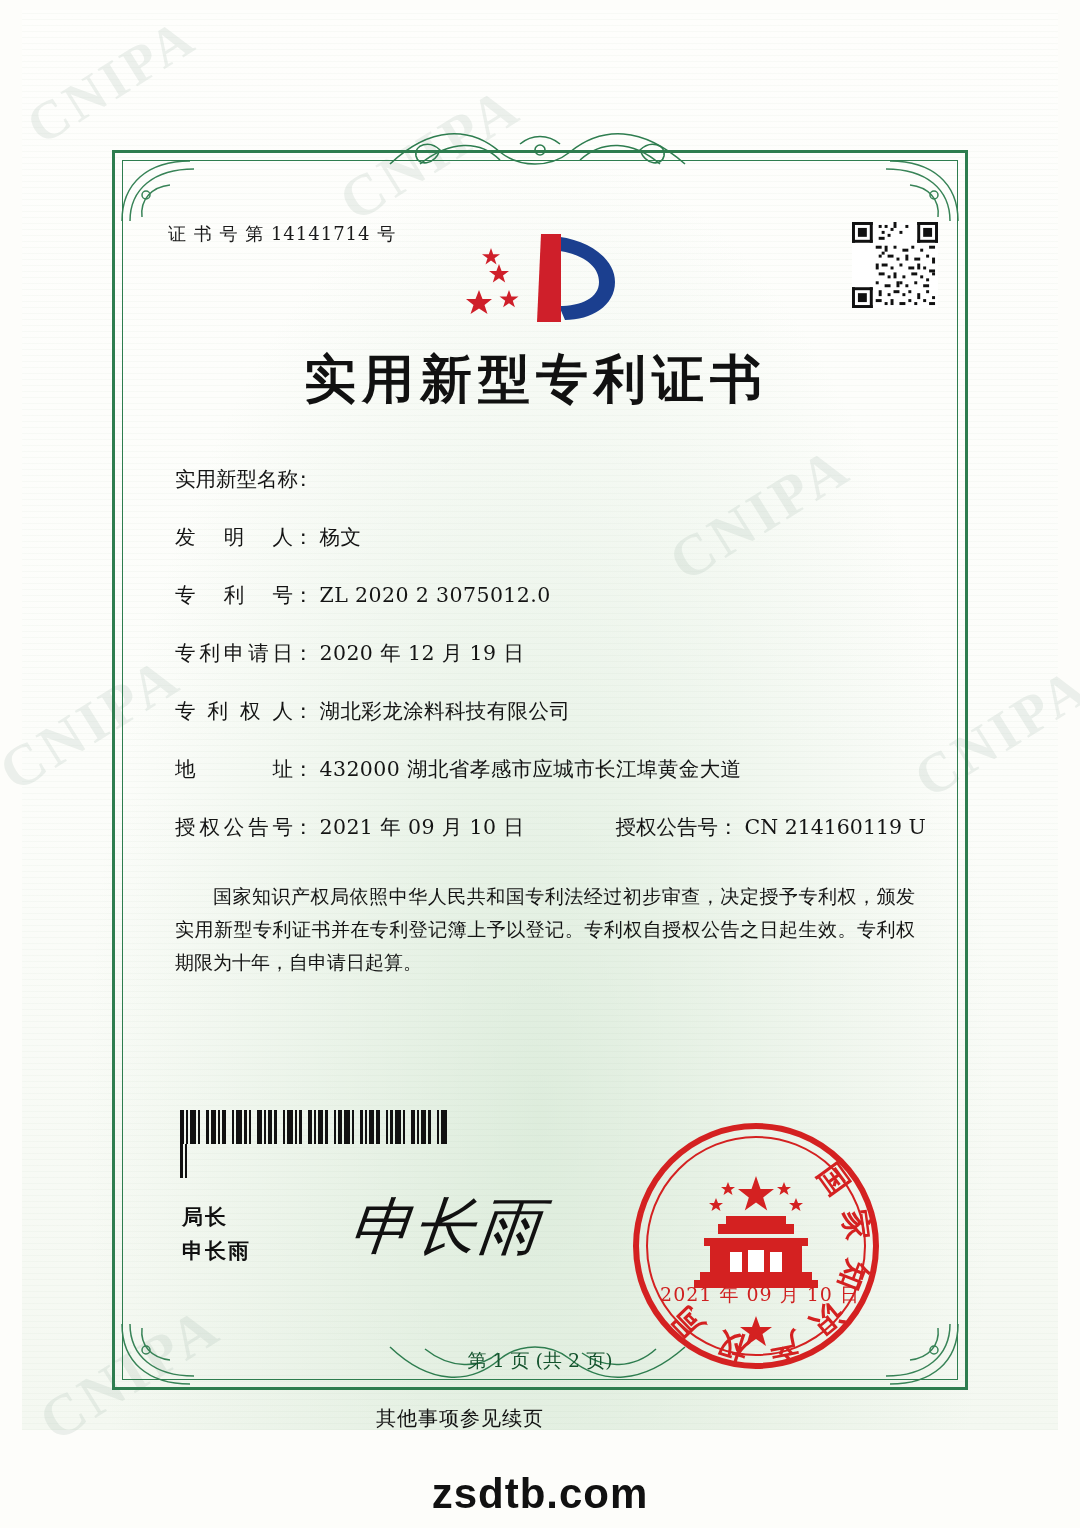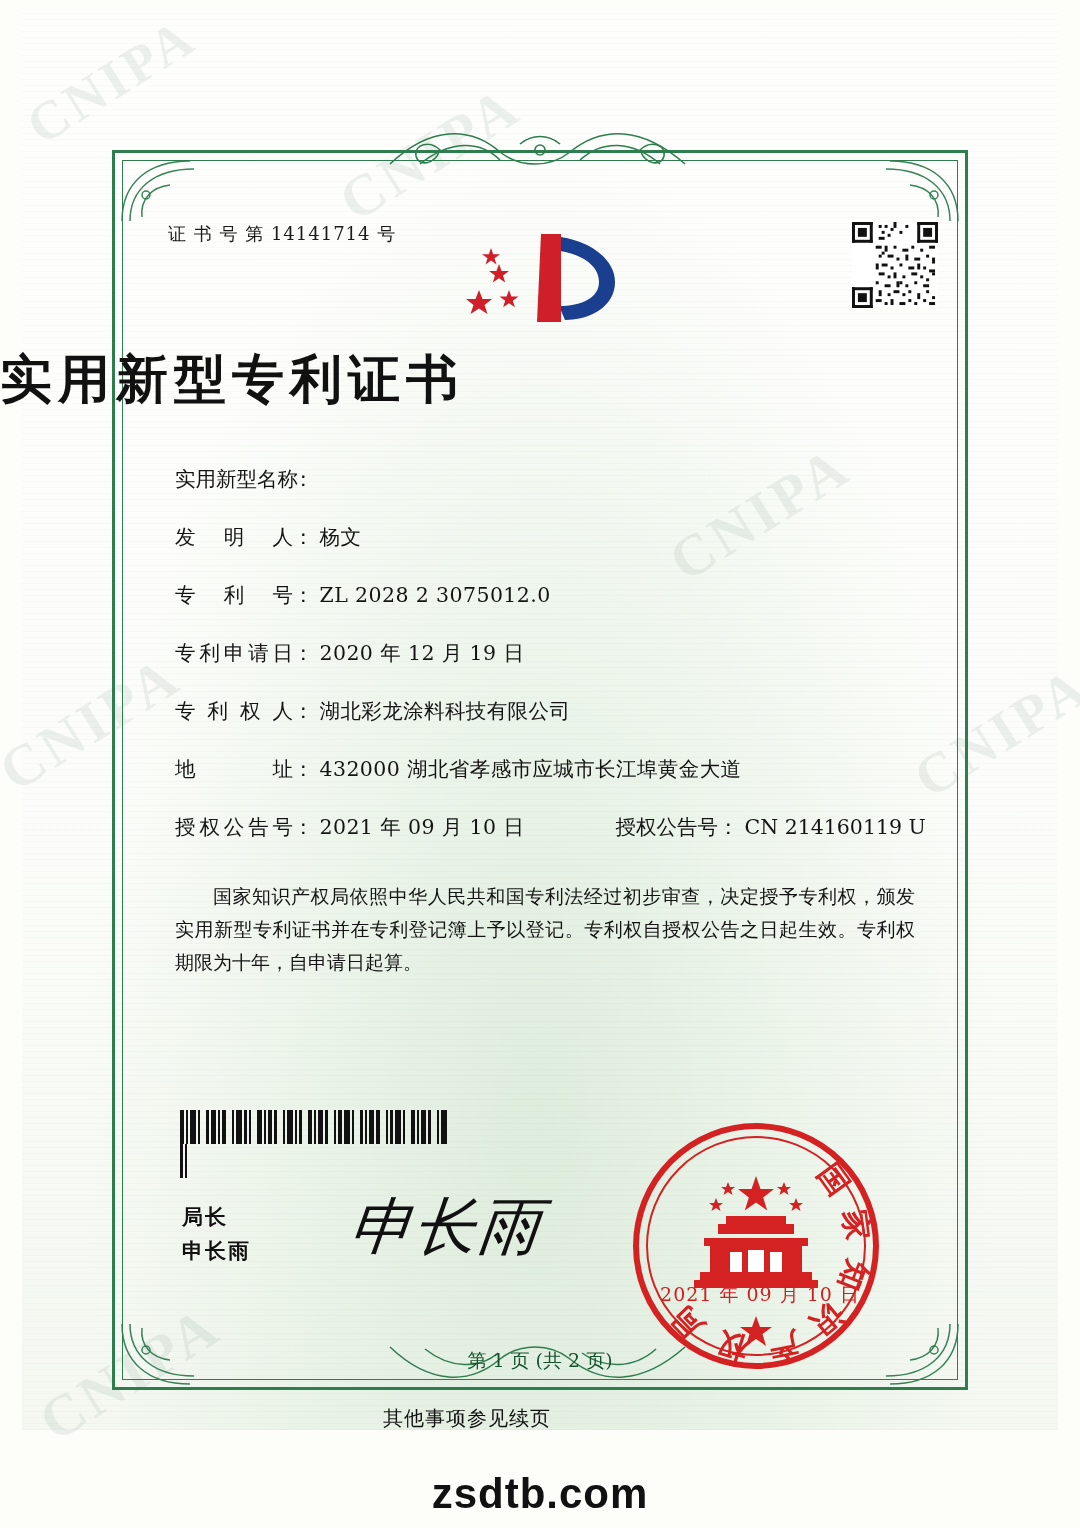--- a/index.html
+++ b/index.html
@@ -100,20 +100,21 @@
   #emblem {
     position: absolute;
     left: 455px; top: 228px;
     width: 180px; height: 110px;
   }
 
   #main-title {
     position: absolute;
     left: 0; top: 345px;
     width: 1072px;
+    text-align: center;
     font-family: "DejaVu Serif", serif;
     font-weight: 700;
     font-size: 52px;
     letter-spacing: 6px;
     color: #111;
   }
 
   
   #fields {
     position: absolute;
@@ -231,21 +232,21 @@
     position: absolute;
     left: 0; top: 1348px;
     width: 1080px;
     text-align: center;
     font-family: "DejaVu Serif", serif;
     font-size: 19px;
     color: #14532d;
   }
   #footer-note {
     position: absolute;
-    left: 7px; top: 1405px;
+    left: 0; top: 1405px;
     width: 920px;
     text-align: center;
     font-family: "DejaVu Serif", serif;
     font-size: 20px;
     color: #111;
     letter-spacing: 1px;
   }
   #site-mark {
     position: absolute;
     left: 0; top: 1470px;
@@ -443,21 +444,21 @@
 
     <div class="field-row">
       <span class="field-label">发明人</span>
       <span class="field-colon">：</span>
       <span class="field-value">杨文</span>
     </div>
 
     <div class="field-row">
       <span class="field-label">专利号</span>
       <span class="field-colon">：</span>
-      <span class="field-value">ZL 2028 2 3075012.0</span>
+      <span class="field-value">ZL 2020 2 3075012.0</span>
     </div>
 
     <div class="field-row">
       <span class="field-label">专利申请日</span>
       <span class="field-colon">：</span>
       <span class="field-value">2020 年 12 月 19 日</span>
     </div>
 
     <div class="field-row">
       <span class="field-label">专利权人</span>

